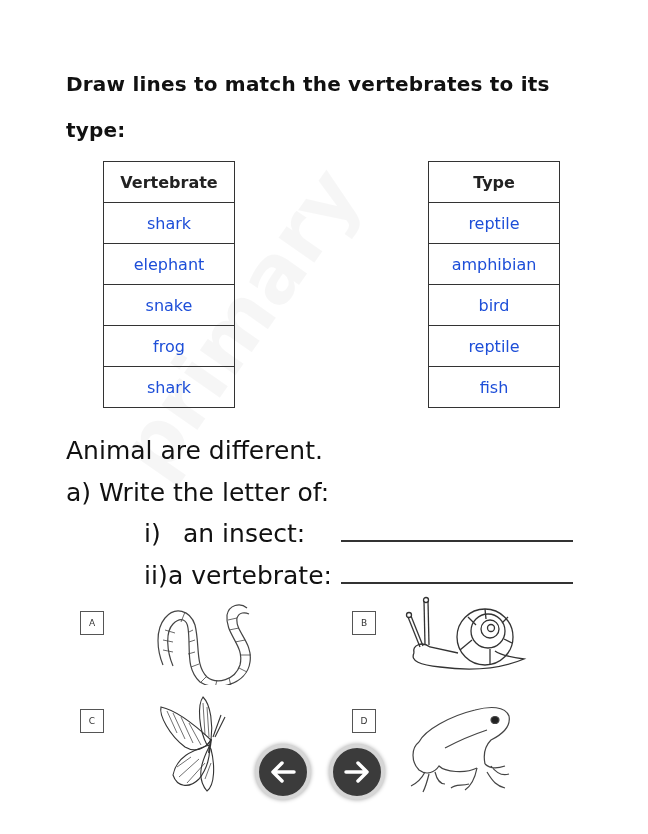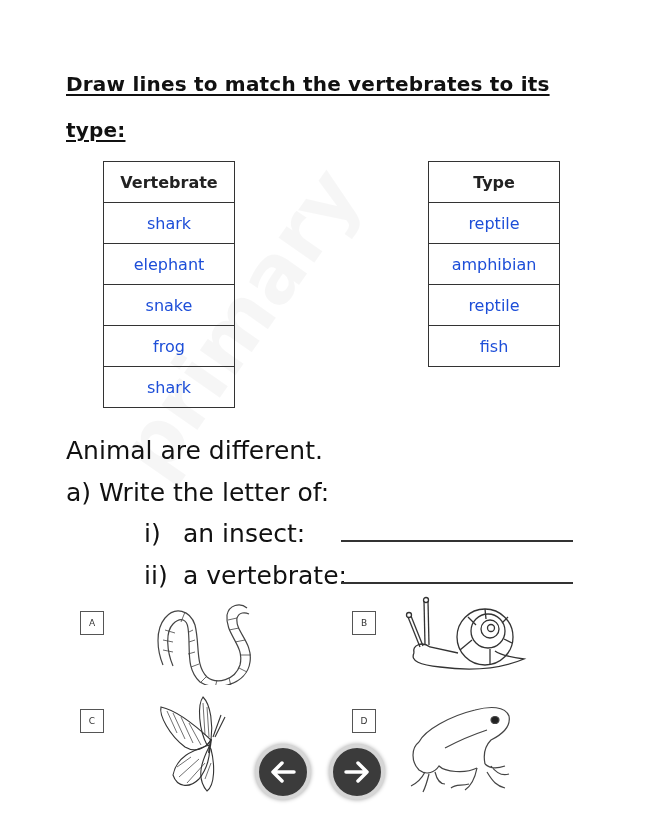--- a/index.html
+++ b/index.html
@@ -1,19 +1,19 @@
 <!DOCTYPE html>
 <html><head>
   <meta charset="utf-8">
   <style>
     html, body { margin: 0; padding: 0; background: #ffffff; }
     body { width: 648px; height: 834px; position: relative; overflow: hidden;
            font-family: "DejaVu Sans", sans-serif; color: #111; }
     .abs { position: absolute; }
-    .heading { left: 66px; font-weight: bold; font-size: 20px; text-decoration: underline;
+    .heading { left: 66px; font-weight: bold; font-size: 20px; 
                text-decoration-thickness: 2px; text-underline-offset: 3px; letter-spacing: 0.2px;
                font-family: "DejaVu Sans", sans-serif; white-space: nowrap; }
     .h1 { top: 72px; }
     .h2 { top: 118px; }
     table.match { position: absolute; border-collapse: collapse; width: 132px; }
     table.match td, table.match th { border: 1.5px solid #333; height: 40px; text-align: center;
       font-family: "DejaVu Sans", sans-serif; font-size: 16px; color: #1d4ed8; padding: 0; font-weight: normal; }
     table.match th { font-weight: bold; color: #222; }
     #vert-table { left: 103px; top: 161px; }
     #type-table { left: 428px; top: 161px; }
@@ -63,37 +63,40 @@
       <tr>
         <th>Type</th>
       </tr>
   <tr>
         <td>reptile</td>
       </tr>
   <tr>
         <td>amphibian</td>
       </tr>
   <tr>
+        <td>bird</td>
+      </tr>
+  <tr>
         <td>reptile</td>
       </tr>
   <tr>
         <td>fish</td>
       </tr>
 </tbody>
   </table>
 
 <div class="abs qtext" style="left:66px; top:436px;">Animal are different.</div>
 <div class="abs qtext" style="left:66px; top:478px;">a) Write the letter of:</div>
 
 <div class="abs qtext" style="left:144px; top:519px;">i)</div>
 <div class="abs qtext" style="left:183px; top:519px;">an insect:</div>
 <div class="abs answer-line" style="left:341px; top:540px;"></div>
 
 <div class="abs qtext" style="left:144px; top:561px;">ii)</div>
-<div class="abs qtext" style="left:183px; top:561px;">a vertebrate:</div>
+<div class="abs qtext" style="left:168px; top:561px;">a vertebrate:</div>
 <div class="abs answer-line" style="left:341px; top:582px;"></div>
 
 <div class="abs letterbox" style="left:80px; top:611px;">A</div>
 <div class="abs" style="left:155px; top:600px;">
   <svg width="100" height="85" viewBox="0 0 100 85" fill="none" stroke="#444" stroke-width="1.2">
     <path d="M8 65 C2 50, 0 30, 10 18 C20 6, 35 10, 40 25 C45 45, 40 65, 52 77 C62 85, 80 80, 85 65 C90 45, 70 35, 72 15 C74 5, 85 2, 92 8"></path>
     <path d="M18 66 C12 52, 10 32, 18 24 C26 16, 32 20, 33 28 C36 48, 30 68, 45 82 C60 92, 92 85, 95 62 C98 42, 80 32, 82 18 C84 12, 90 12, 94 14"></path>
     <g stroke-width="0.8">
       <line x1="10" y1="30" x2="20" y2="33"></line>
         <line x1="8" y1="40" x2="18" y2="42"></line>

